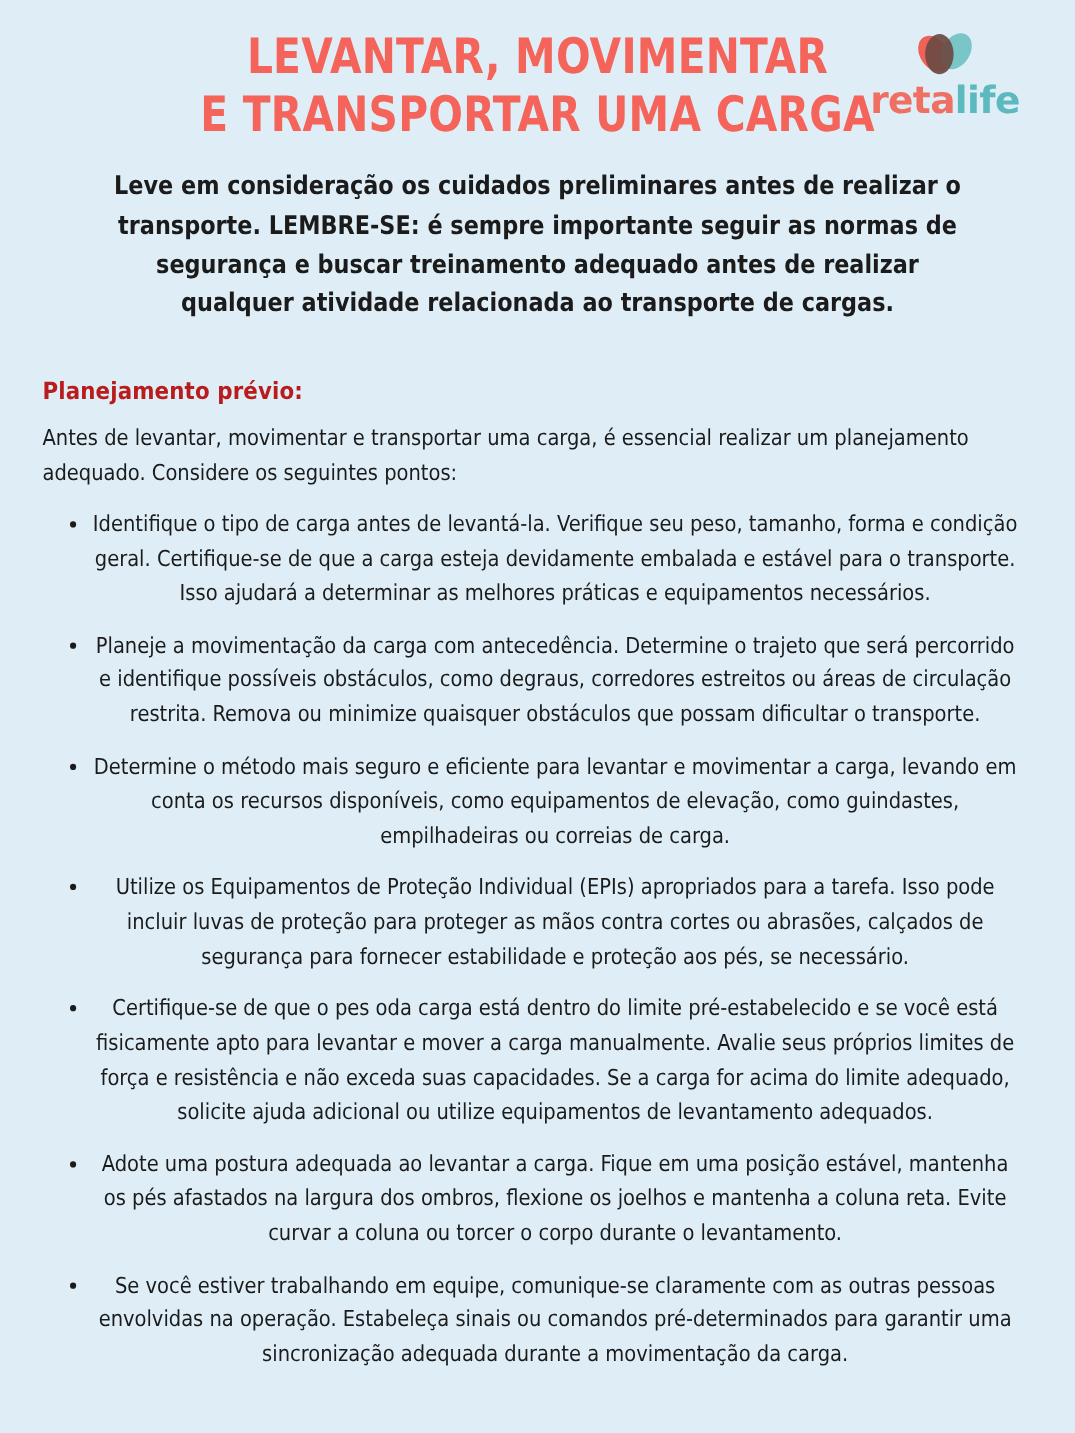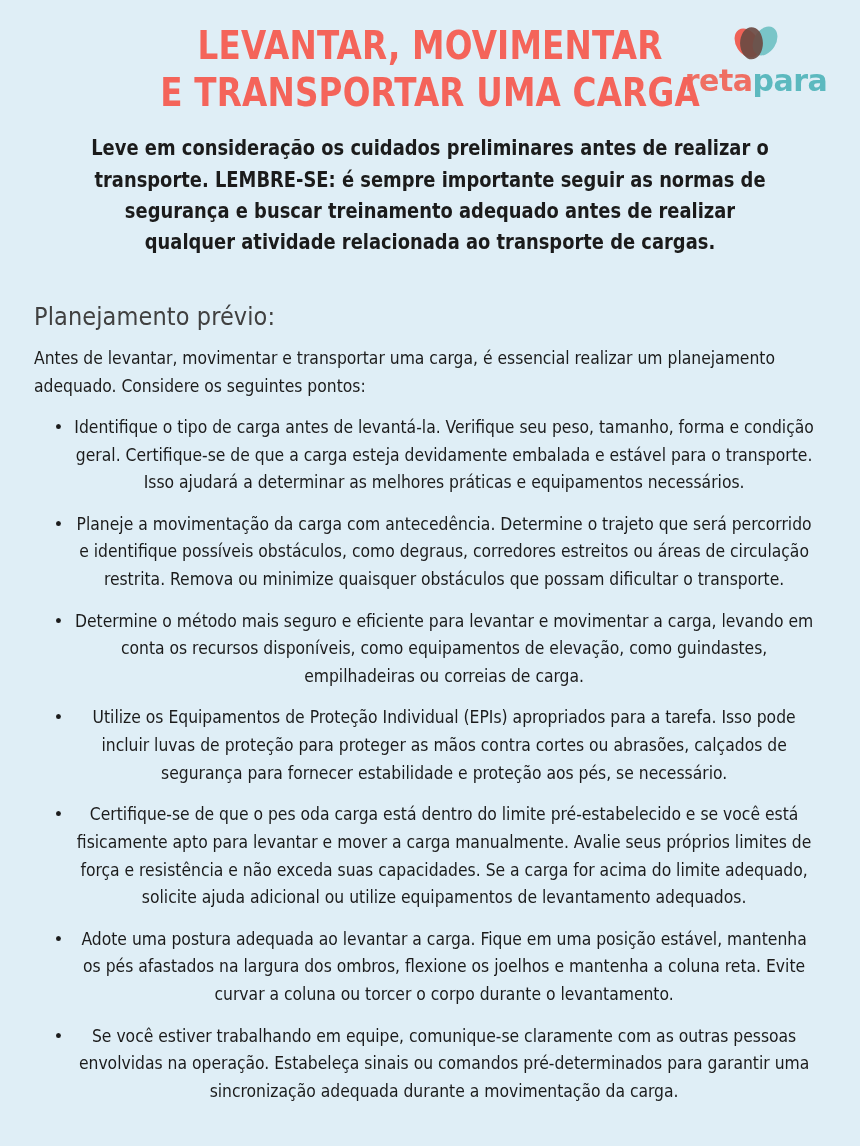--- a/index.html
+++ b/index.html
@@ -80,23 +80,23 @@
     transform: scaleX(0.97);
   }
 
   
   .section {
     margin-top: 44px;
     padding-left: 2px;
   }
   .section-heading {
     font-family: "DejaVu Sans Condensed", "Liberation Sans", sans-serif;
-    font-weight: normal;
-    font-size: 25px;
-    color: #404040;
+    font-weight: bold;
+    font-size: 19px;
+    color: #b91c1c;
     letter-spacing: 0.1px;
     margin-bottom: 14px;
   }
   .intro {
     font-family: "DejaVu Sans Condensed", "Liberation Sans", sans-serif;
     font-size: 17.6px;
     line-height: 1.56;
     color: #1b1b1b;
     max-width: 800px;
     transform: scaleX(0.985);
@@ -137,21 +137,21 @@
 <body>
 
 <div class="page">
 
   <div class="logo">
     <svg class="logo-mark" viewBox="0 0 70 42">
       <ellipse cx="26" cy="21" rx="11" ry="15.5" transform="rotate(-32 26 21)" fill="#ef6257"></ellipse>
       <ellipse cx="44" cy="19" rx="11" ry="15.5" transform="rotate(32 44 19)" fill="#79c5c8"></ellipse>
       <path d="M26 6.5 A11 15.5 0 0 1 35 36 A11 15.5 0 0 1 26 6.5 Z" fill="#6b4a42" opacity="0.92"></path>
     </svg>
-    <div class="logo-word"><span class="logo-eleva">reta</span><span class="logo-life">para</span></div>
+    <div class="logo-word"><span class="logo-eleva">reta</span><span class="logo-life">life</span></div>
   </div>
 
   <div class="title-block">
     <div class="title-line">LEVANTAR, MOVIMENTAR</div>
     <div class="title-line second">E TRANSPORTAR UMA CARGA</div>
   </div>
 
   <div class="subtitle">Leve em consideração os cuidados preliminares antes de realizar o transporte. LEMBRE-SE: é sempre importante seguir as normas de segurança e buscar treinamento adequado antes de realizar qualquer atividade relacionada ao transporte de cargas.</div>
 
   <div class="section">

